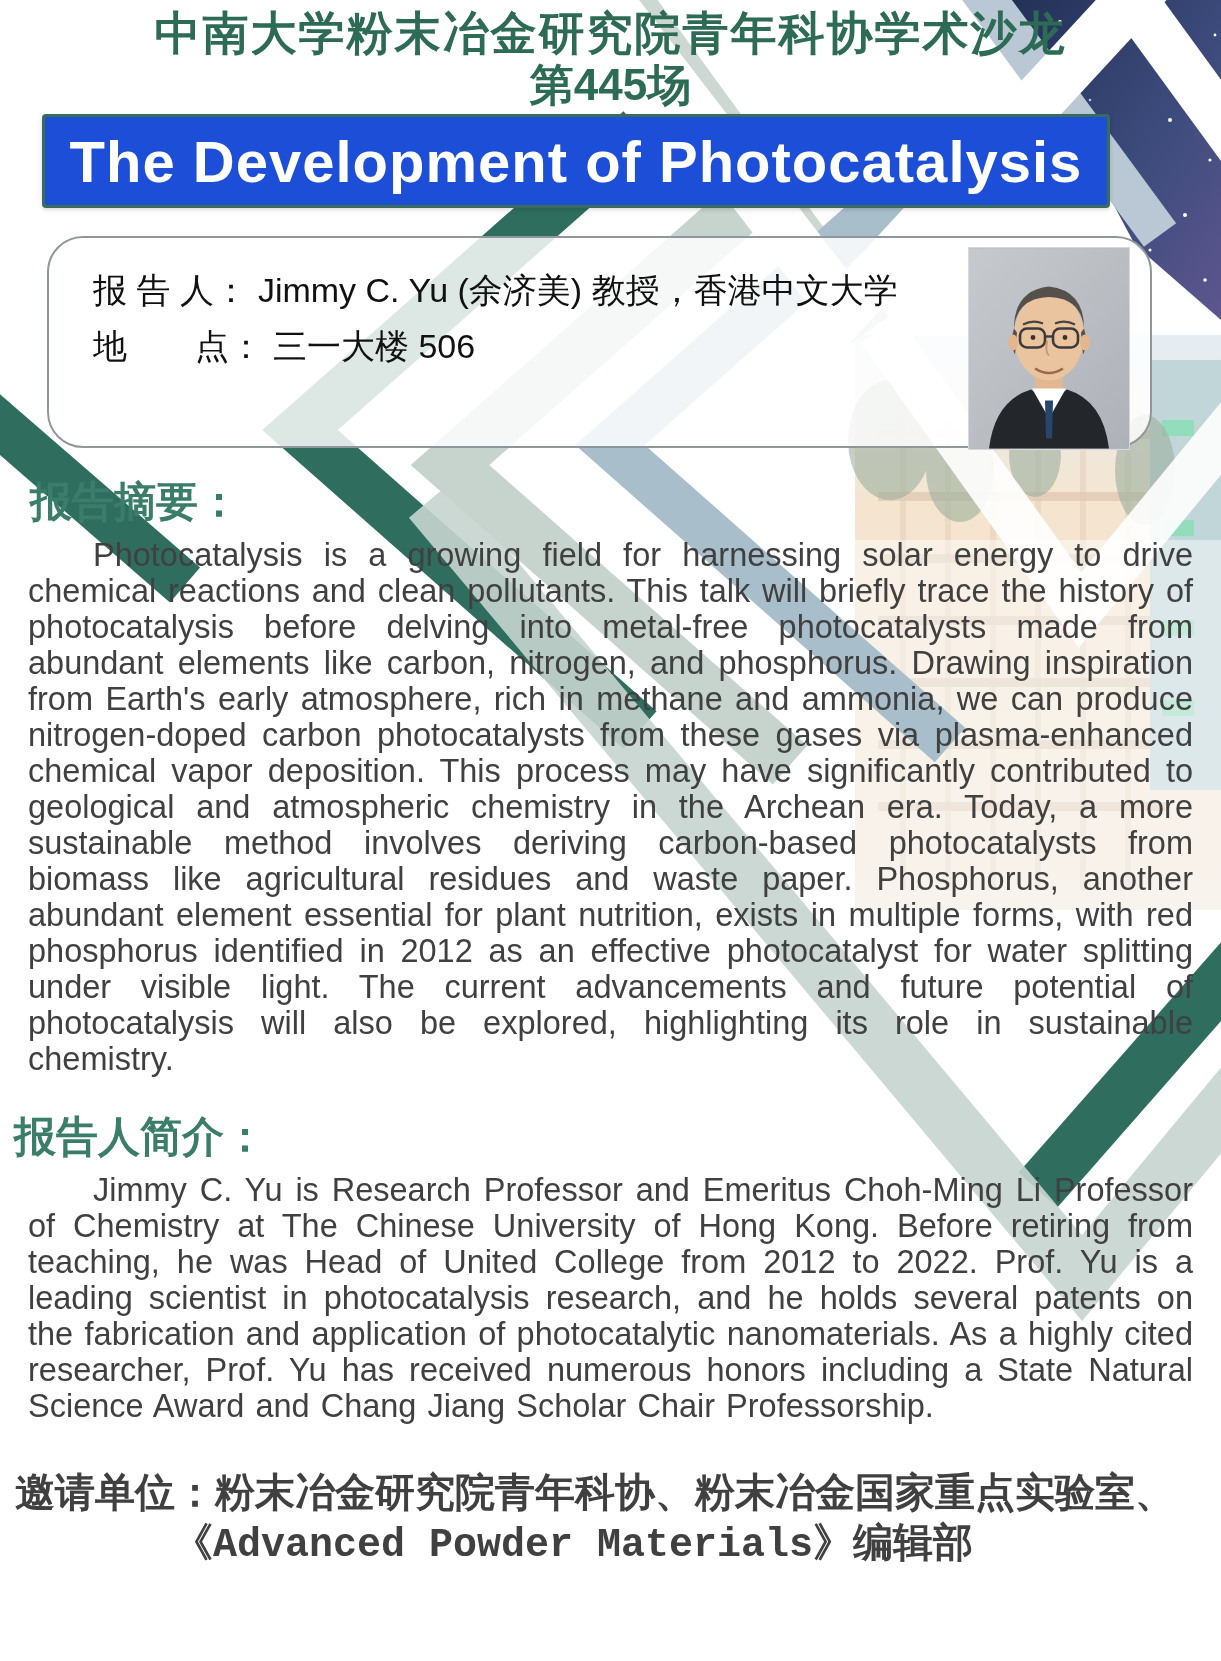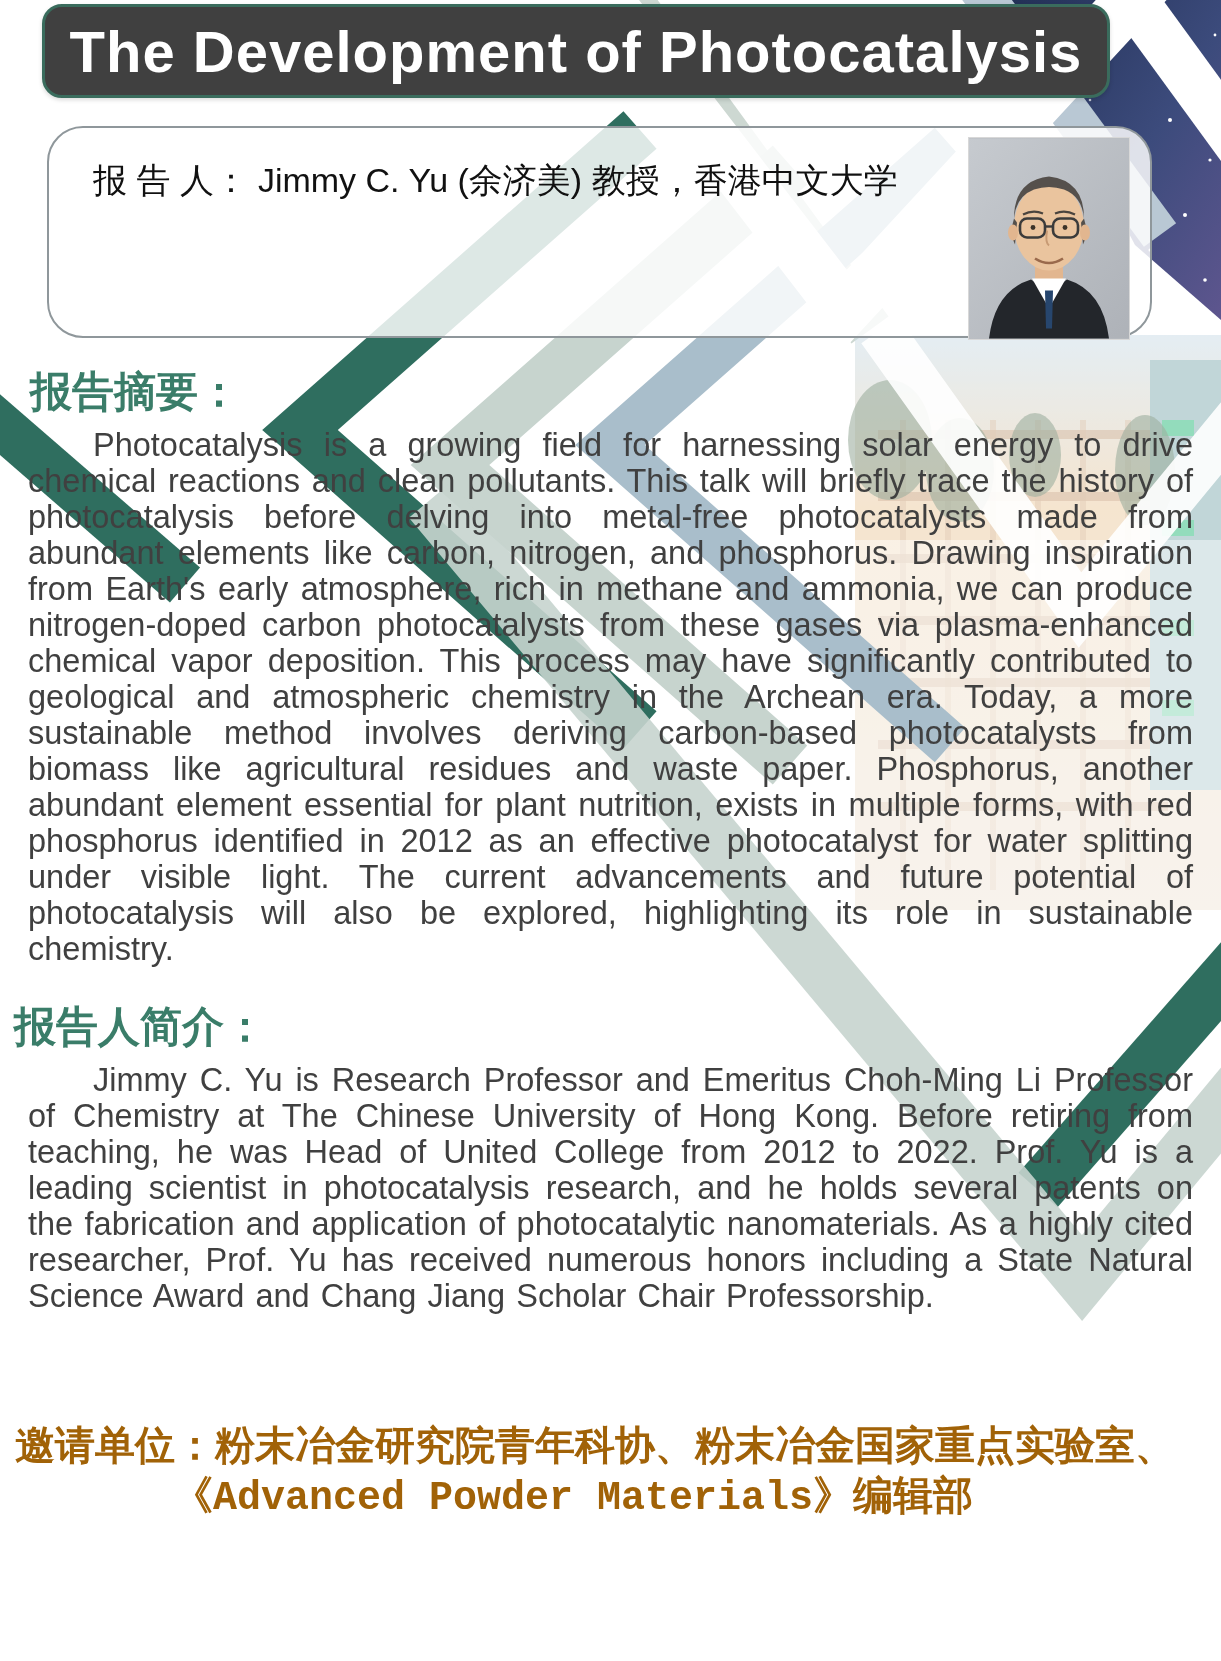--- a/index.html
+++ b/index.html
@@ -10,21 +10,21 @@
   }
   .bg{position:absolute;inset:0;z-index:0;}
   .content{position:relative;z-index:1;}
 
   .title-block{ text-align:center; color:#2d6b55; font-weight:bold; margin-top:6px; }
   .title-line1{ font-size:46px; line-height:54px; letter-spacing:2px; }
   .title-line2{ font-size:44px; line-height:50px; }
 
   .banner{
     margin:4px 111px 0 42px; height:88px;
-    background:#404040; border:3px solid #3a6c5d; border-radius:20px;
+    background:#1d4ed8; border:3px solid #3a6c5d; border-radius:4px;
     display:flex; align-items:center; justify-content:center;
     color:#ffffff; font-size:58px; font-weight:bold; letter-spacing:1px;
     box-shadow:0 2px 4px rgba(0,0,0,0.15);
   }
 
   .info-box{
     position:relative;
     margin:28px 69px 0 47px; height:212px;
     background:rgba(255,255,255,0.84);
     border:2px solid #8f979b; border-radius:36px;
@@ -44,22 +44,22 @@
   .abstract-heading{ margin:30px 0 12px 30px; }
   .bio-heading{ margin:36px 0 12px 14px; }
 
   .body-para{
     margin:0 28px 0 28px; color:#404040;
     font-size:32.5px; line-height:36px;
     text-align:justify; text-indent:2em;
     word-spacing:2px;
   }
 
-  .footer{ position:absolute; left:15px; top:1415px; width:1190px;
-    color:#a16207; font-weight:bold; font-size:40px; line-height:53px; }
+  .footer{ position:absolute; left:15px; top:1460px; width:1190px;
+    color:#404040; font-weight:bold; font-size:40px; line-height:53px; }
   .footer-line2{ padding-left:158px;font-family:Liberation Mono, monospace; }
 </style>
 </head>
 <body>
 
 <svg class="bg" width="1221" height="1661" viewBox="0 0 1221 1661" xmlns="http://www.w3.org/2000/svg">
   <defs>
     <linearGradient id="sky" x1="0" y1="0" x2="1" y2="1">
       <stop offset="0" stop-color="#223055"></stop>
       <stop offset="0.55" stop-color="#3c4b7c"></stop>
@@ -142,28 +142,35 @@
   <polyline points="560,-60 845,310 1205,-80" fill="none" stroke="#ffffff" stroke-width="52"></polyline>
 
   <polyline points="880,330 1080,610 1265,385" fill="none" stroke="#ffffff" stroke-width="46" opacity="0.9"></polyline>
 
   <line x1="1262" y1="935" x2="1038" y2="1190" stroke="#2f6e5f" stroke-width="52"></line>
   <polyline points="430,500 1082,1278 1292,1025" fill="none" stroke="#c7d4ce" stroke-width="55" opacity="0.9"></polyline>
 </svg>
 
 <div class="content">
 
+  <div class="title-block">
+    <div class="title-line1">中南大学粉末冶金研究院青年科协学术沙龙</div>
+    <div class="title-line2">第445场</div>
+  </div>
 
   <div class="banner">
     <span>The Development of Photocatalysis</span>
   </div>
 
   <div class="info-box">
     <div class="info-row">
       <span class="info-label">报 告 人：</span><span class="info-value">Jimmy C. Yu (余济美) 教授，香港中文大学</span>
+    </div>
+    <div class="info-row">
+      <span class="info-label">地　　点：</span><span class="info-value">三一大楼 506</span>
     </div>
 
     <svg class="speaker-photo" viewBox="0 0 160 200" xmlns="http://www.w3.org/2000/svg">
       <defs>
         <linearGradient id="pbg" x1="0" y1="0" x2="1" y2="1">
           <stop offset="0" stop-color="#c6cacf"></stop>
             <stop offset="1" stop-color="#aeb2b8"></stop>
         </linearGradient>
       </defs>
       <rect width="160" height="200" fill="url(#pbg)"></rect>

